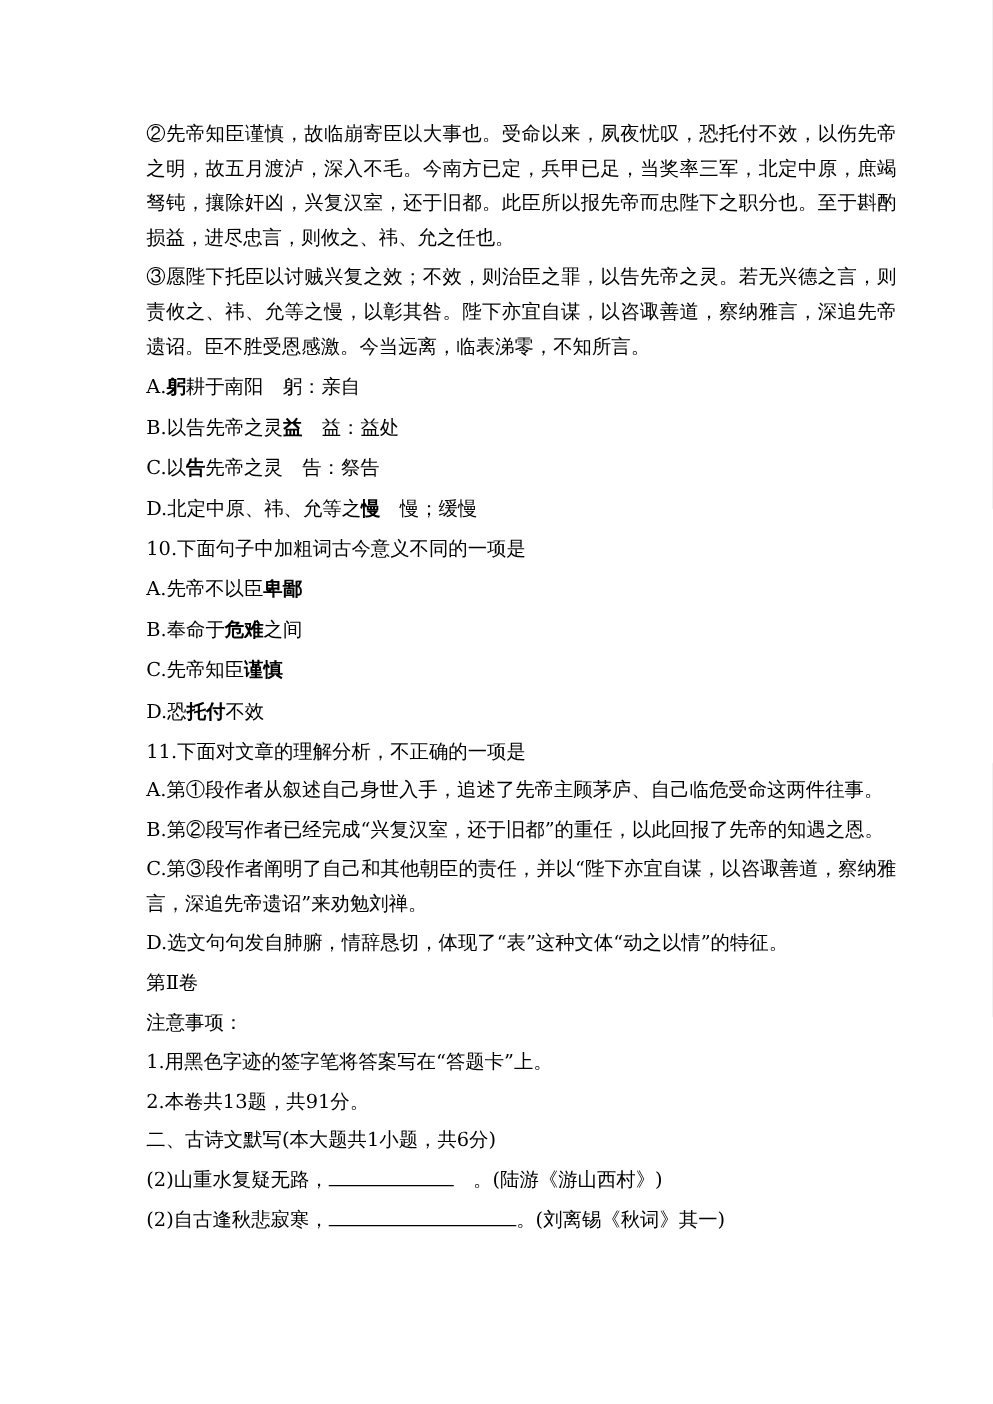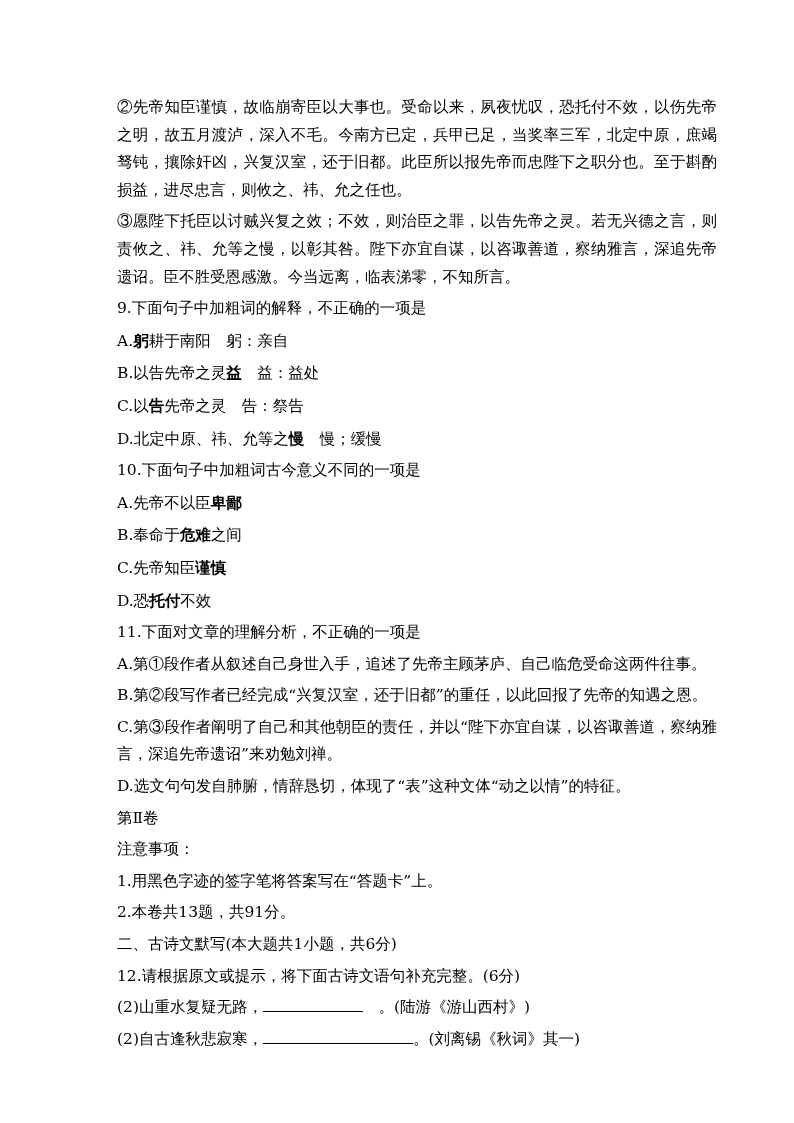--- a/index.html
+++ b/index.html
@@ -38,21 +38,20 @@
 </style>
 </head>
 <body>
 
 <div class="page">
   <div class="content">
 
     <p>②先帝知臣谨慎，故临崩寄臣以大事也。受命以来，夙夜忧叹，恐托付不效，以伤先帝之明，故五月渡泸，深入不毛。今南方已定，兵甲已足，当奖率三军，北定中原，庶竭驽钝，攘除奸凶，兴复汉室，还于旧都。此臣所以报先帝而忠陛下之职分也。至于斟酌损益，进尽忠言，则攸之、祎、允之任也。</p>
     <p>③愿陛下托臣以讨贼兴复之效；不效，则治臣之罪，以告先帝之灵。若无兴德之言，则责攸之、祎、允等之慢，以彰其咎。陛下亦宜自谋，以咨诹善道，察纳雅言，深追先帝遗诏。臣不胜受恩感激。今当远离，临表涕零，不知所言。</p>
 
-    <p>9.下面句子中加粗词的解释，不正确的一项是</p>
     <p><span>A.</span><span></span><b>躬</b><span>耕于南阳　躬：亲自</span></p>
     <p><span>B.</span><span>以告先帝之灵</span><b>益</b><span>　益：益处</span></p>
     <p><span>C.</span><span>以</span><b>告</b><span>先帝之灵　告：祭告</span></p>
     <p><span>D.</span><span>北定中原、祎、允等之</span><b>慢</b><span>　慢；缓慢</span></p>
 
     <p>10.下面句子中加粗词古今意义不同的一项是</p>
     <p><span>A.</span><span>先帝不以臣</span><b>卑鄙</b><span></span></p>
     <p><span>B.</span><span>奉命于</span><b>危难</b><span>之间</span></p>
     <p><span>C.</span><span>先帝知臣</span><b>谨慎</b><span></span></p>
     <p><span>D.</span><span>恐</span><b>托付</b><span>不效</span></p>
@@ -62,18 +61,17 @@
     <p>B.第②段写作者已经完成“兴复汉室，还于旧都”的重任，以此回报了先帝的知遇之恩。</p>
     <p>C.第③段作者阐明了自己和其他朝臣的责任，并以“陛下亦宜自谋，以咨诹善道，察纳雅言，深追先帝遗诏”来劝勉刘禅。</p>
     <p>D.选文句句发自肺腑，情辞恳切，体现了“表”这种文体“动之以情”的特征。</p>
 
     <p class="center">第Ⅱ卷</p>
     <p>注意事项：</p>
     <p>1.用黑色字迹的签字笔将答案写在“答题卡”上。</p>
     <p>2.本卷共13题，共91分。</p>
     <p>二、古诗文默写(本大题共1小题，共6分)</p>
 
-    <p>12.请根据原文或提示，将下面古诗文语句补充完整。(6分)</p>
     <p><span>(2)山重水复疑无路，</span><span class="blank b1"></span><span>　。(陆游《游山西村》)</span></p>
     <p><span>(2)自古逢秋悲寂寒，</span><span class="blank b2"></span><span>。(刘离锡《秋词》其一)</span></p>
 
   </div>
 </div>
 
 </body></html>

